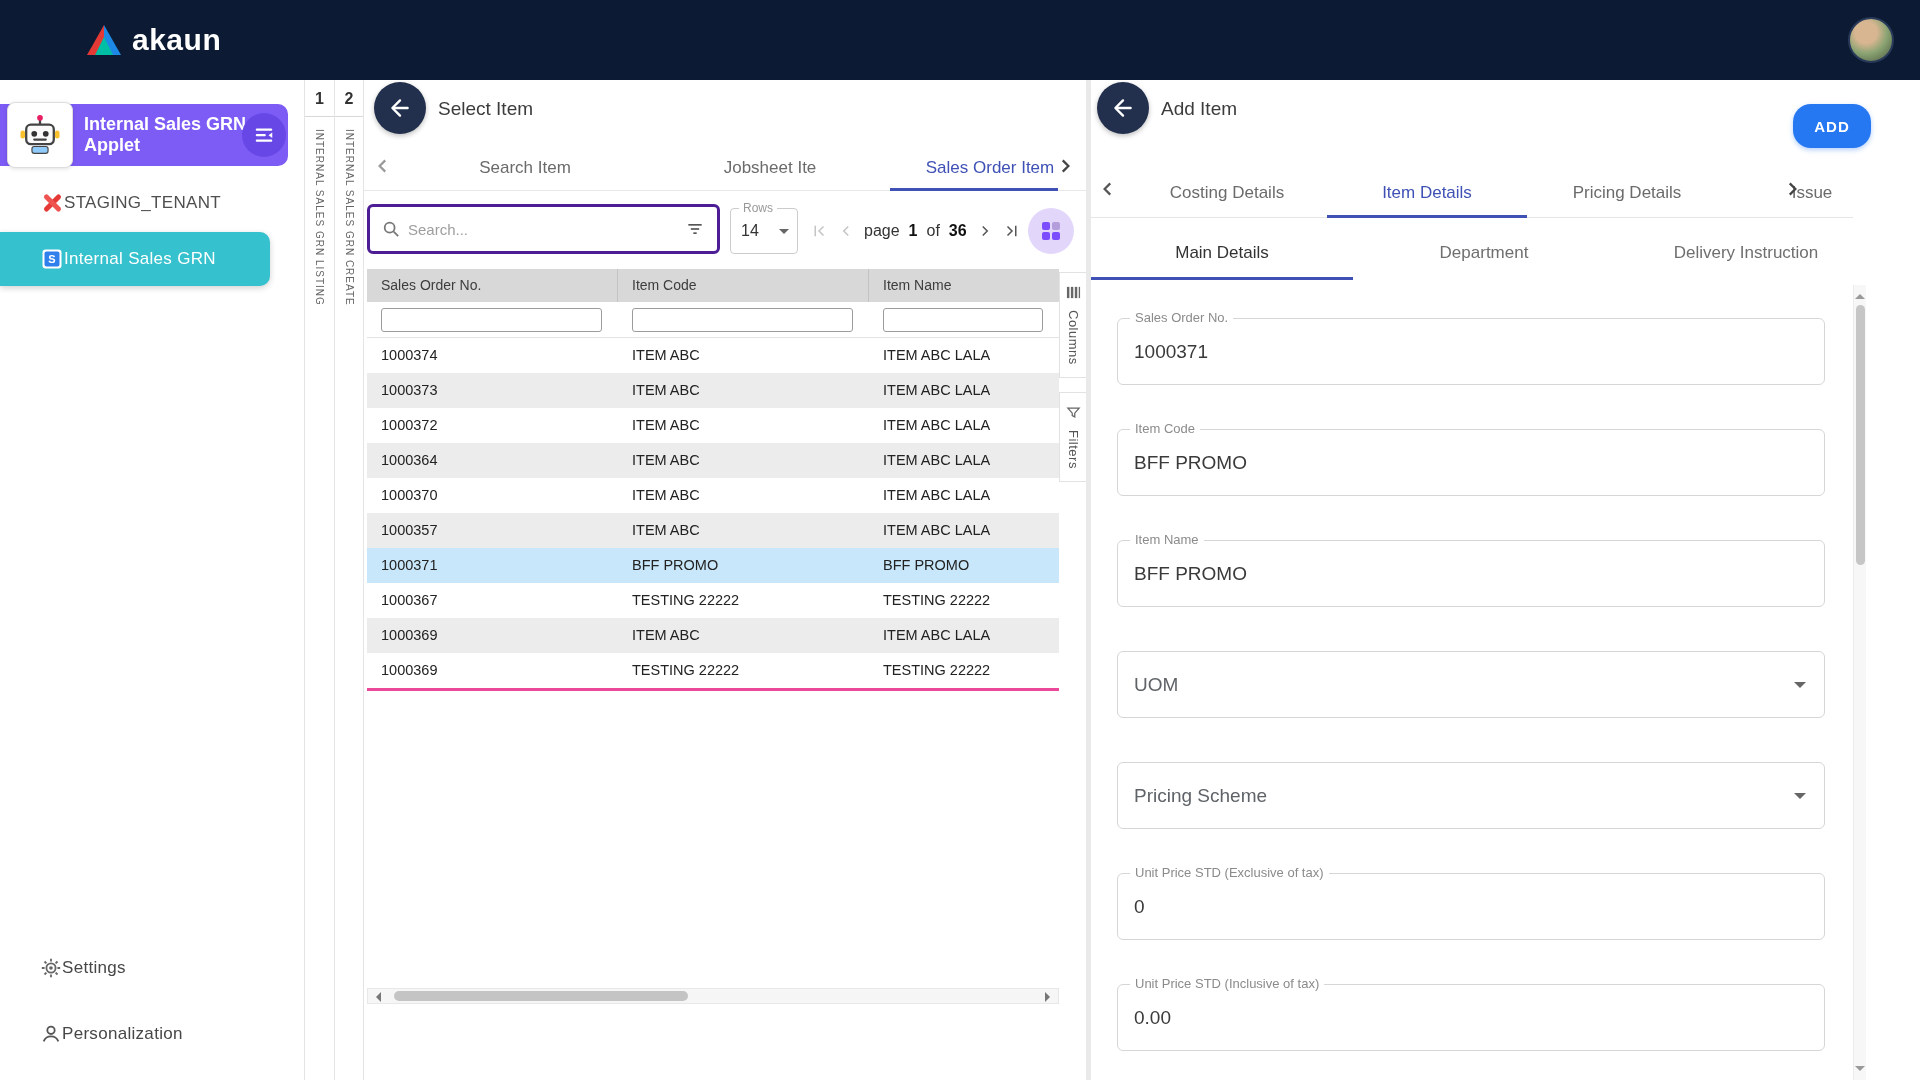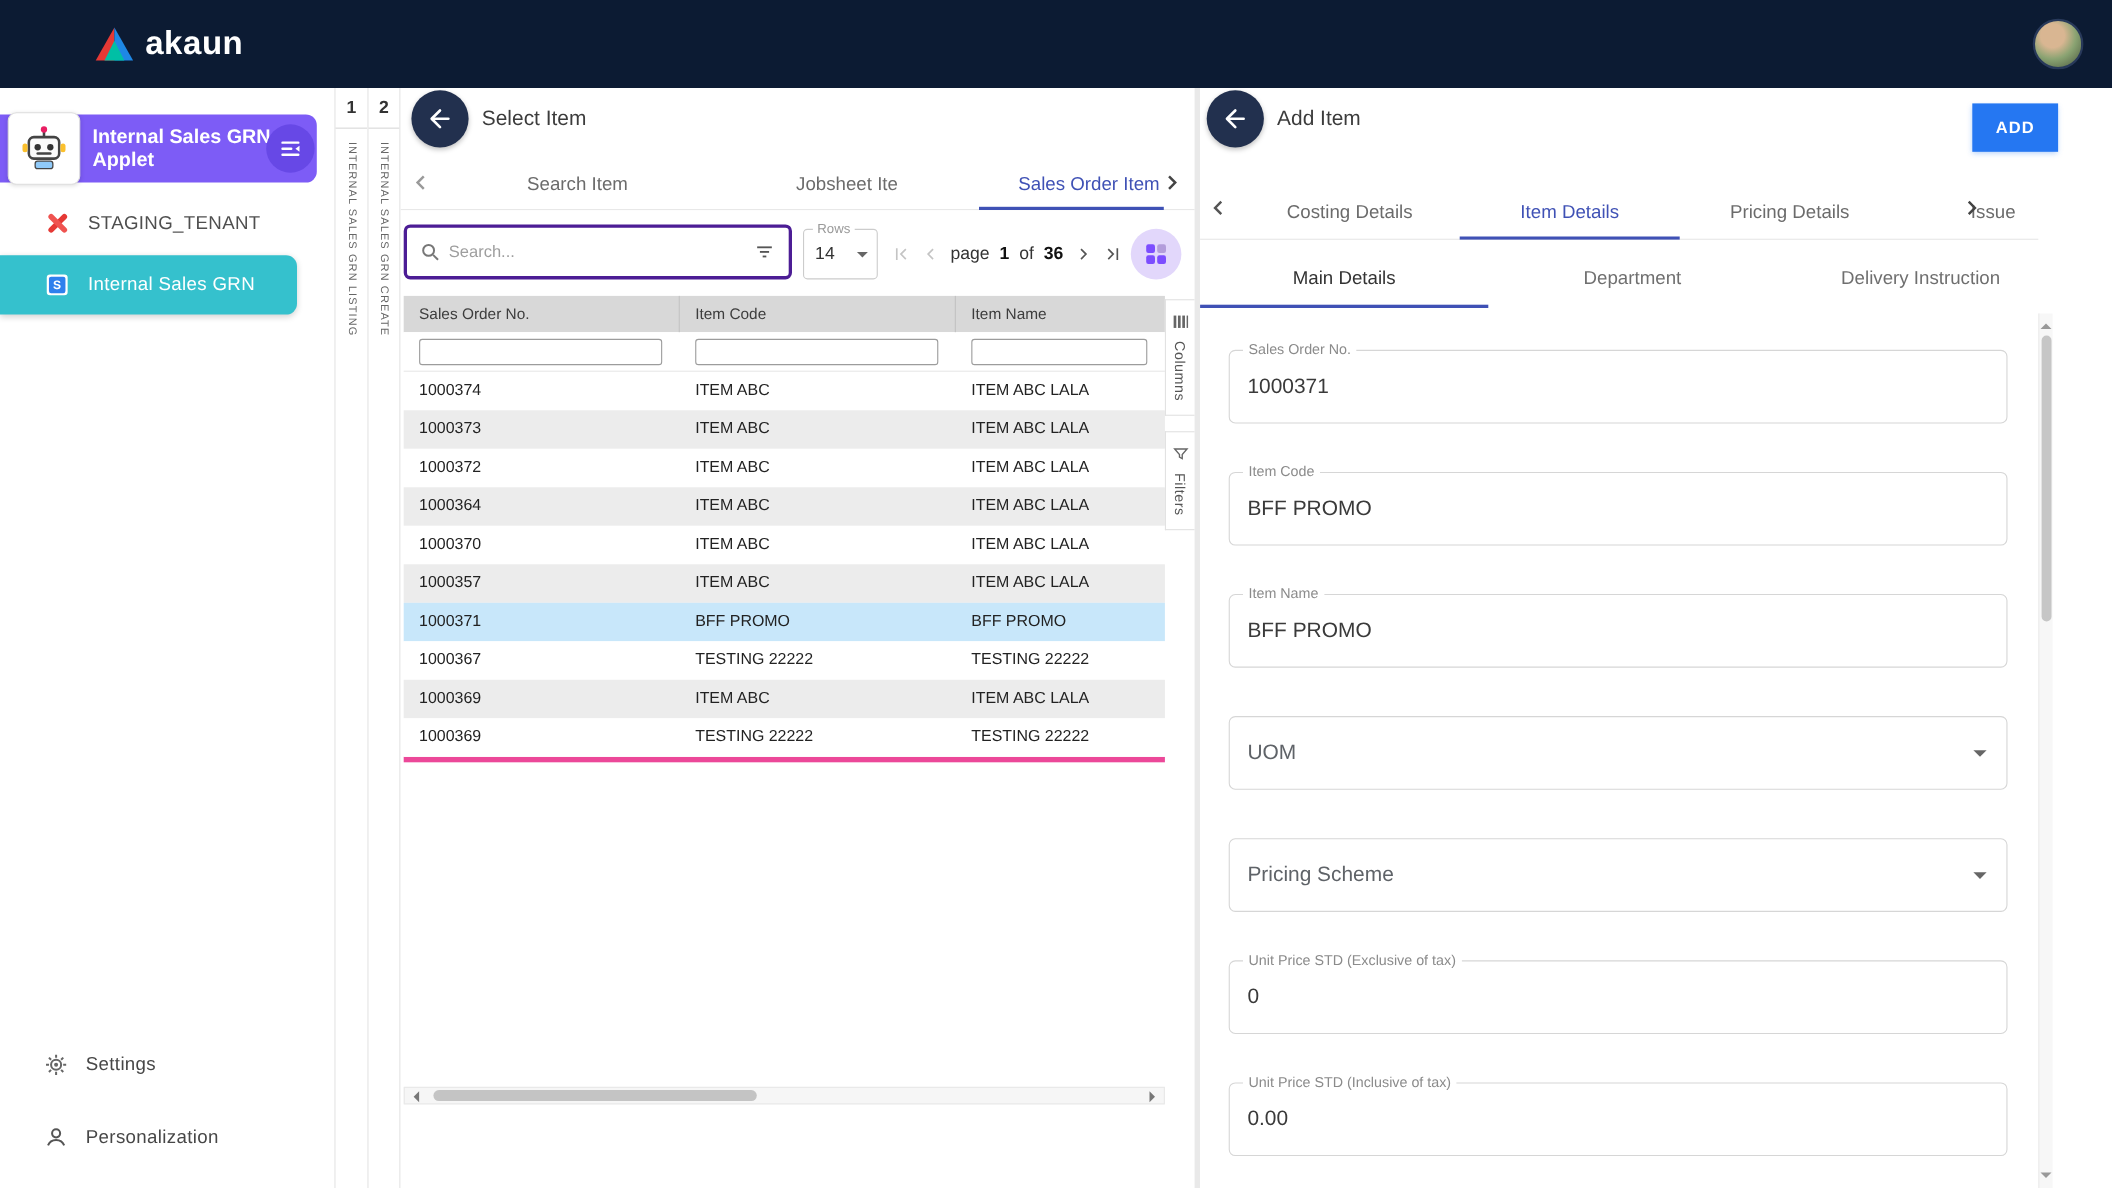--- a/index.html
+++ b/index.html
@@ -21,21 +21,21 @@
   #sidebar { position: absolute; left: 0; top: 80px; width: 304px; bottom: 0; background: #fff; }
   .applet-banner { position: absolute; top: 24px; left: 0; width: 288px; height: 62px; background: #7d5cf6;
     border-radius: 0 10px 10px 0; display: flex; align-items: center; z-index: 1; cursor: pointer; }
   .banner-text { margin-left: 84px; color: #fff; font-size: 18px; font-weight: bold; line-height: 21px; }
   .banner-menu { position: absolute; right: 2px; top: 9px; width: 44px; height: 44px; border-radius: 50%;
     background: #6748e6; display: flex; align-items: center; justify-content: center; cursor: pointer; }
   .robot-box { position: absolute; top: 22px; left: 7px; width: 66px; height: 66px; background: #fff;
     border: 1px solid #ddd; border-radius: 8px; display: flex; align-items: center; justify-content: center;
     z-index: 2; box-shadow: 0 1px 4px rgba(0,0,0,.12); }
   .side-items { position: absolute; top: 98px; left: 0; width: 304px; }
-  .side-item { height: 50px; display: flex; align-items: center; gap: 16px; padding-left: 40px;
+  .side-item { height: 50px; display: flex; align-items: center; padding-left: 40px;
     font-size: 17px; color: #4f4f4f; cursor: pointer; letter-spacing: .3px; }
   .side-item.active { height: 54px; margin: 4px 0 16px; background: #35c1cd; color: #fff; width: 270px;
     border-radius: 0 10px 10px 0; box-shadow: 0 2px 6px rgba(0,0,0,.18); }
   .side-footer { position: absolute; top: 862px; left: 0; width: 304px; }
   .side-footer .side-item { height: 52px; margin-bottom: 14px; color: #474747; }
 
   
   #strips { position: absolute; left: 304px; top: 80px; bottom: 0; display: flex; z-index: 2; background: #fff; }
   .strip { width: 30px; background: #fff; border-left: 1px solid #e4e4e4; display: flex;
     flex-direction: column; align-items: center; cursor: pointer; }
@@ -94,21 +94,21 @@
   .th:last-child { border-right: none; }
   .t-filter { display: flex; height: 36px; border-bottom: 1px solid #e4e4e4; background: #fff; }
   .tf { padding: 6px 16px 0 14px; }
   .tf-input { width: 100%; height: 24px; border: 1px solid #9c9c9c; border-radius: 3px; outline: none;
     font-size: 13px; padding: 0 6px; }
   .t-row { display: flex; height: 35px; cursor: pointer; }
   .td { line-height: 35px; font-size: 14.5px; color: #222; padding-left: 14px; white-space: nowrap; overflow: hidden; }
   .state-normal { background: #fff; }
   .state-striped { background: #ececec; }
   .state-selected { background: #c8e7fa; }
-  .t-body { border-bottom: 5px solid #ec4899; }
+  .t-body { border-bottom: 3px solid #ec4899; }
   .c0 { flex: 0 0 251px; width: 251px; }
   .c1 { flex: 0 0 251px; width: 251px; }
   .c2 { flex: 0 0 190px; width: 190px; }
 
   .side-tools { position: absolute; left: 695px; top: 192px; width: 27px; }
   .side-tool { border: 1px solid #e2e2e2; border-right: none; display: flex; flex-direction: column;
     align-items: center; padding: 12px 0; gap: 10px; margin-bottom: 14px; cursor: pointer; background: #fff; }
   .vlabel { writing-mode: vertical-lr; font-size: 13px; color: #555; letter-spacing: .5px; }
 
   .h-scrollbar { position: absolute; left: 3px; top: 908px; width: 692px; height: 16px; background: #f6f6f6;
@@ -117,22 +117,22 @@
   .tri-left  { border-right-color: #777; left: 3px; top: 3px; }
   .tri-right { border-left-color: #777; right: 3px; top: 3px; }
   .tri-up    { border-bottom-color: #999; top: 4px; left: 1px; }
   .tri-down  { border-top-color: #999; bottom: 4px; left: 1px; }
   .h-thumb { position: absolute; left: 26px; top: 2px; width: 294px; height: 10px; border-radius: 5px; background: #c4c4c4; }
 
   
   #add-item-panel { position: absolute; left: 1091px; top: 80px; width: 829px; bottom: 0; background: #fff; }
   #add-item-panel .back-btn { left: 6px; top: 2px; }
   #add-item-panel .panel-title { left: 70px; }
-  .add-btn { position: absolute; left: 702px; top: 14px; width: 78px; height: 44px; background: #2577f2;
-    border: none; border-radius: 0; color: #fff; font-size: 15px; font-weight: bold; letter-spacing: 1px;
+  .add-btn { position: absolute; left: 702px; top: 24px; width: 78px; height: 44px; background: #2577f2;
+    border: none; border-radius: 18px; color: #fff; font-size: 15px; font-weight: bold; letter-spacing: 1px;
     cursor: pointer; font-family: inherit; box-shadow: 0 2px 5px rgba(37,119,242,.35); }
   .ai-tabs-row { position: absolute; top: 90px; left: 0; width: 762px; height: 48px; border-bottom: 1px solid #e6e6e6; }
   .ai-tabs { position: absolute; left: 36px; top: 0; height: 48px; width: 714px; overflow: hidden; display: flex; }
   .ai-tabs .tab { line-height: 46px; }
   .ai-tabs .tab:nth-child(1), .ai-tabs .tab:nth-child(2), .ai-tabs .tab:nth-child(3) { width: 200px; }
   .ai-tabs .tab:nth-child(4) { width: 170px; }
   .ai-tabs-row .chev-left { left: 8px; color: #555; }
   .ai-tabs-row .chev-right { right: 52px; }
   .ai-subtabs { position: absolute; top: 148px; left: 0; width: 786px; height: 52px; display: flex; }
   .subtab { flex: 1; line-height: 49px; text-align: center; font-size: 17px; color: #6f6f6f; cursor: pointer;

